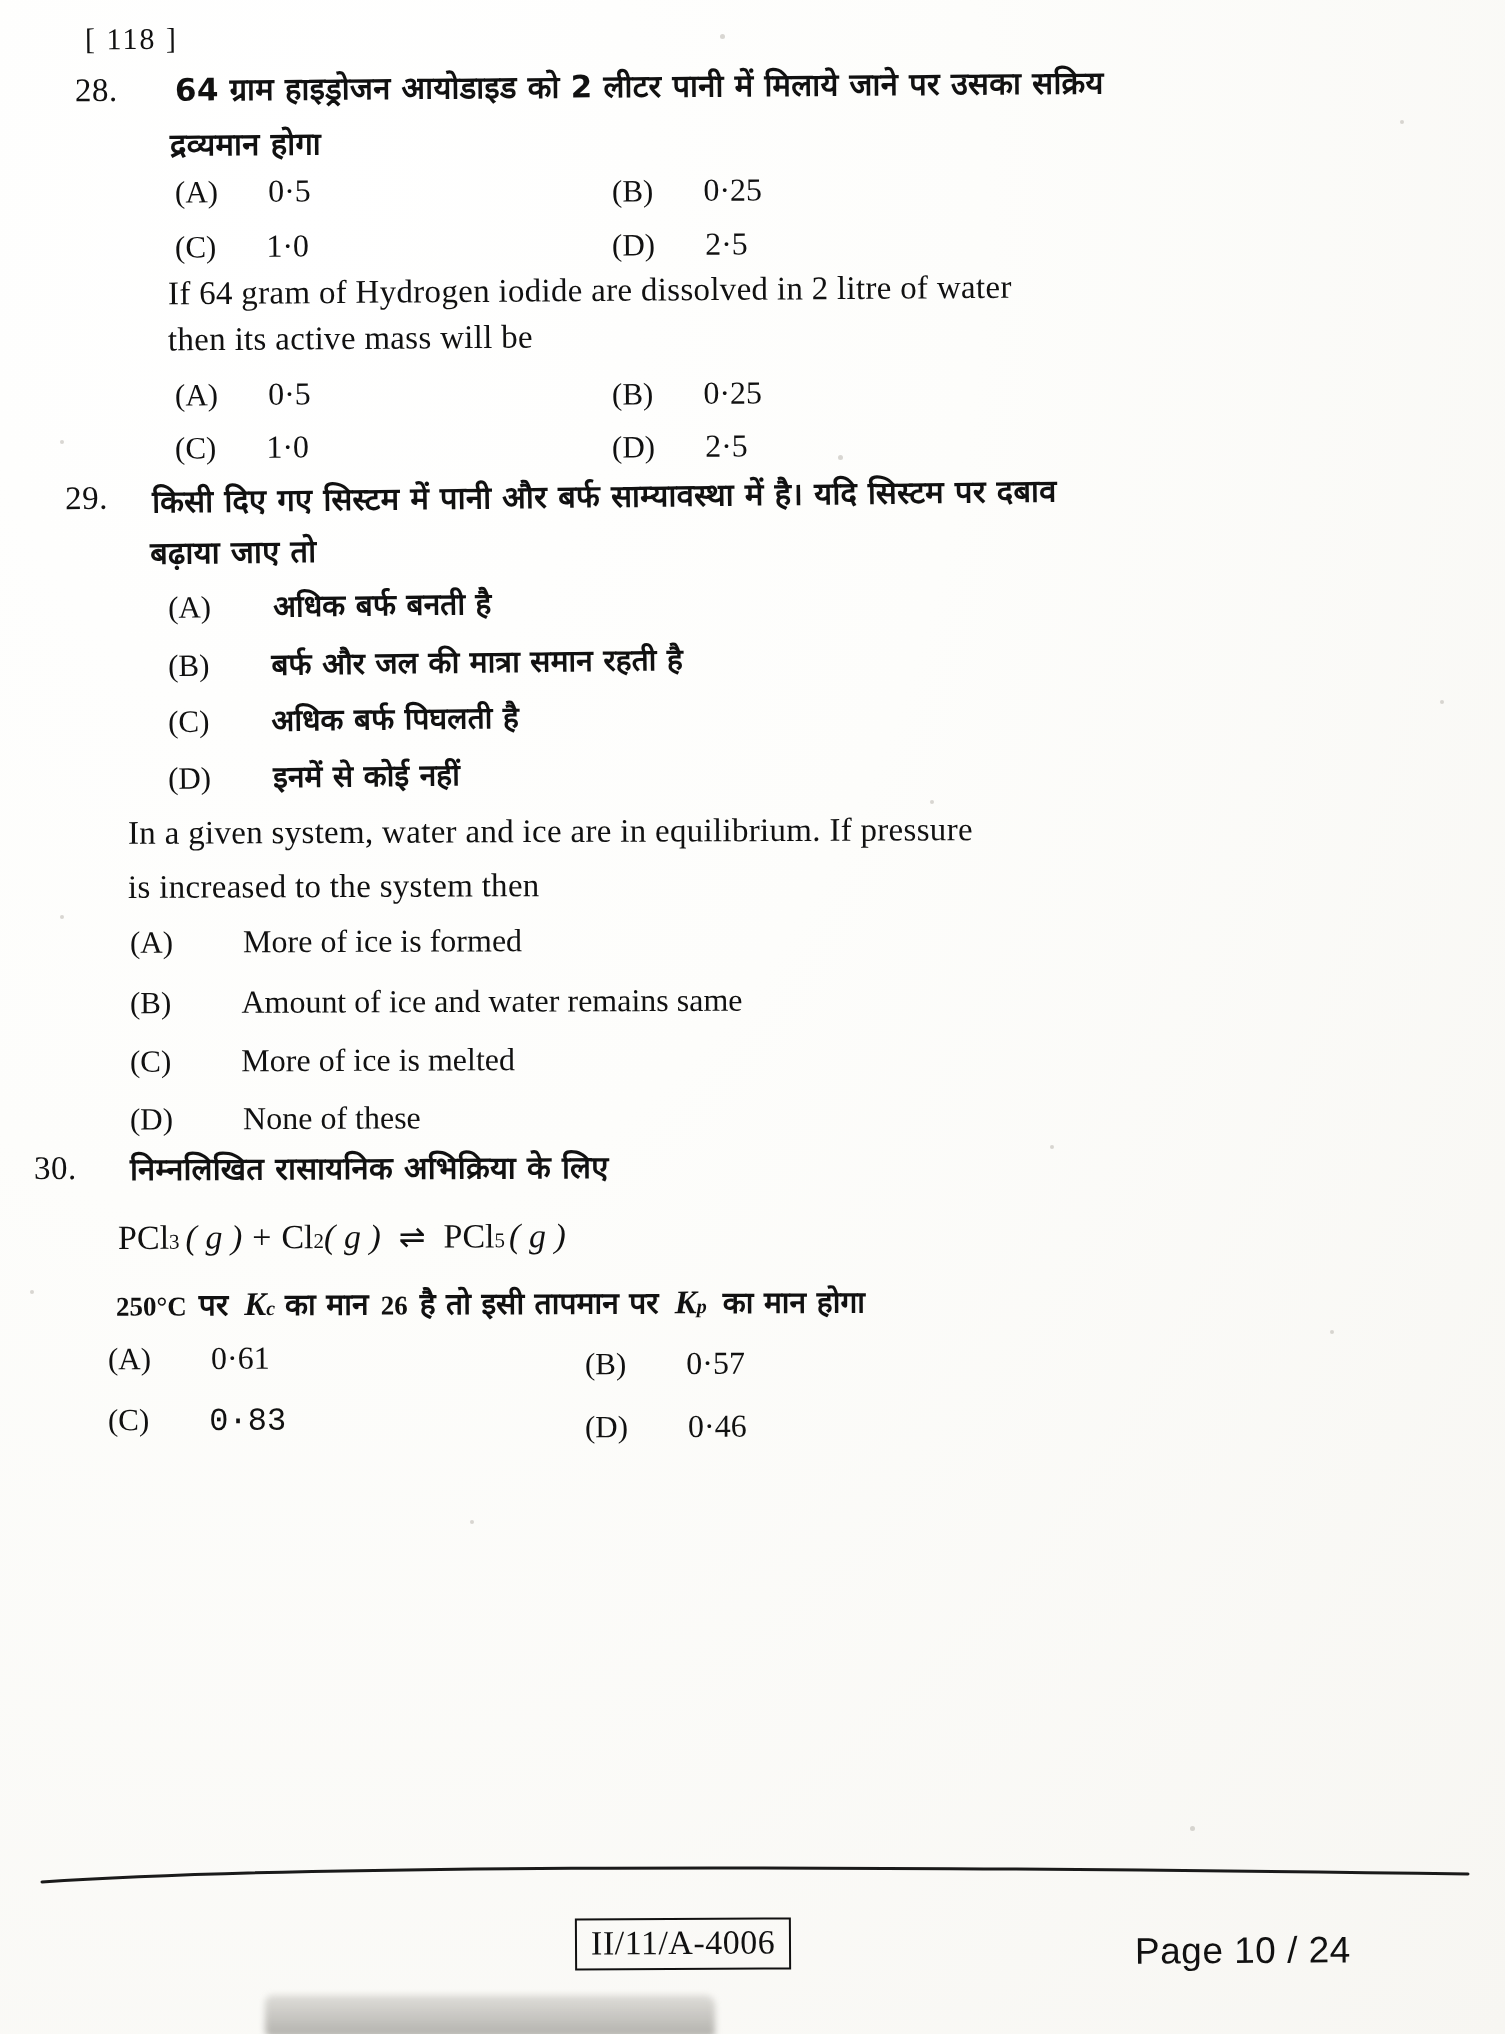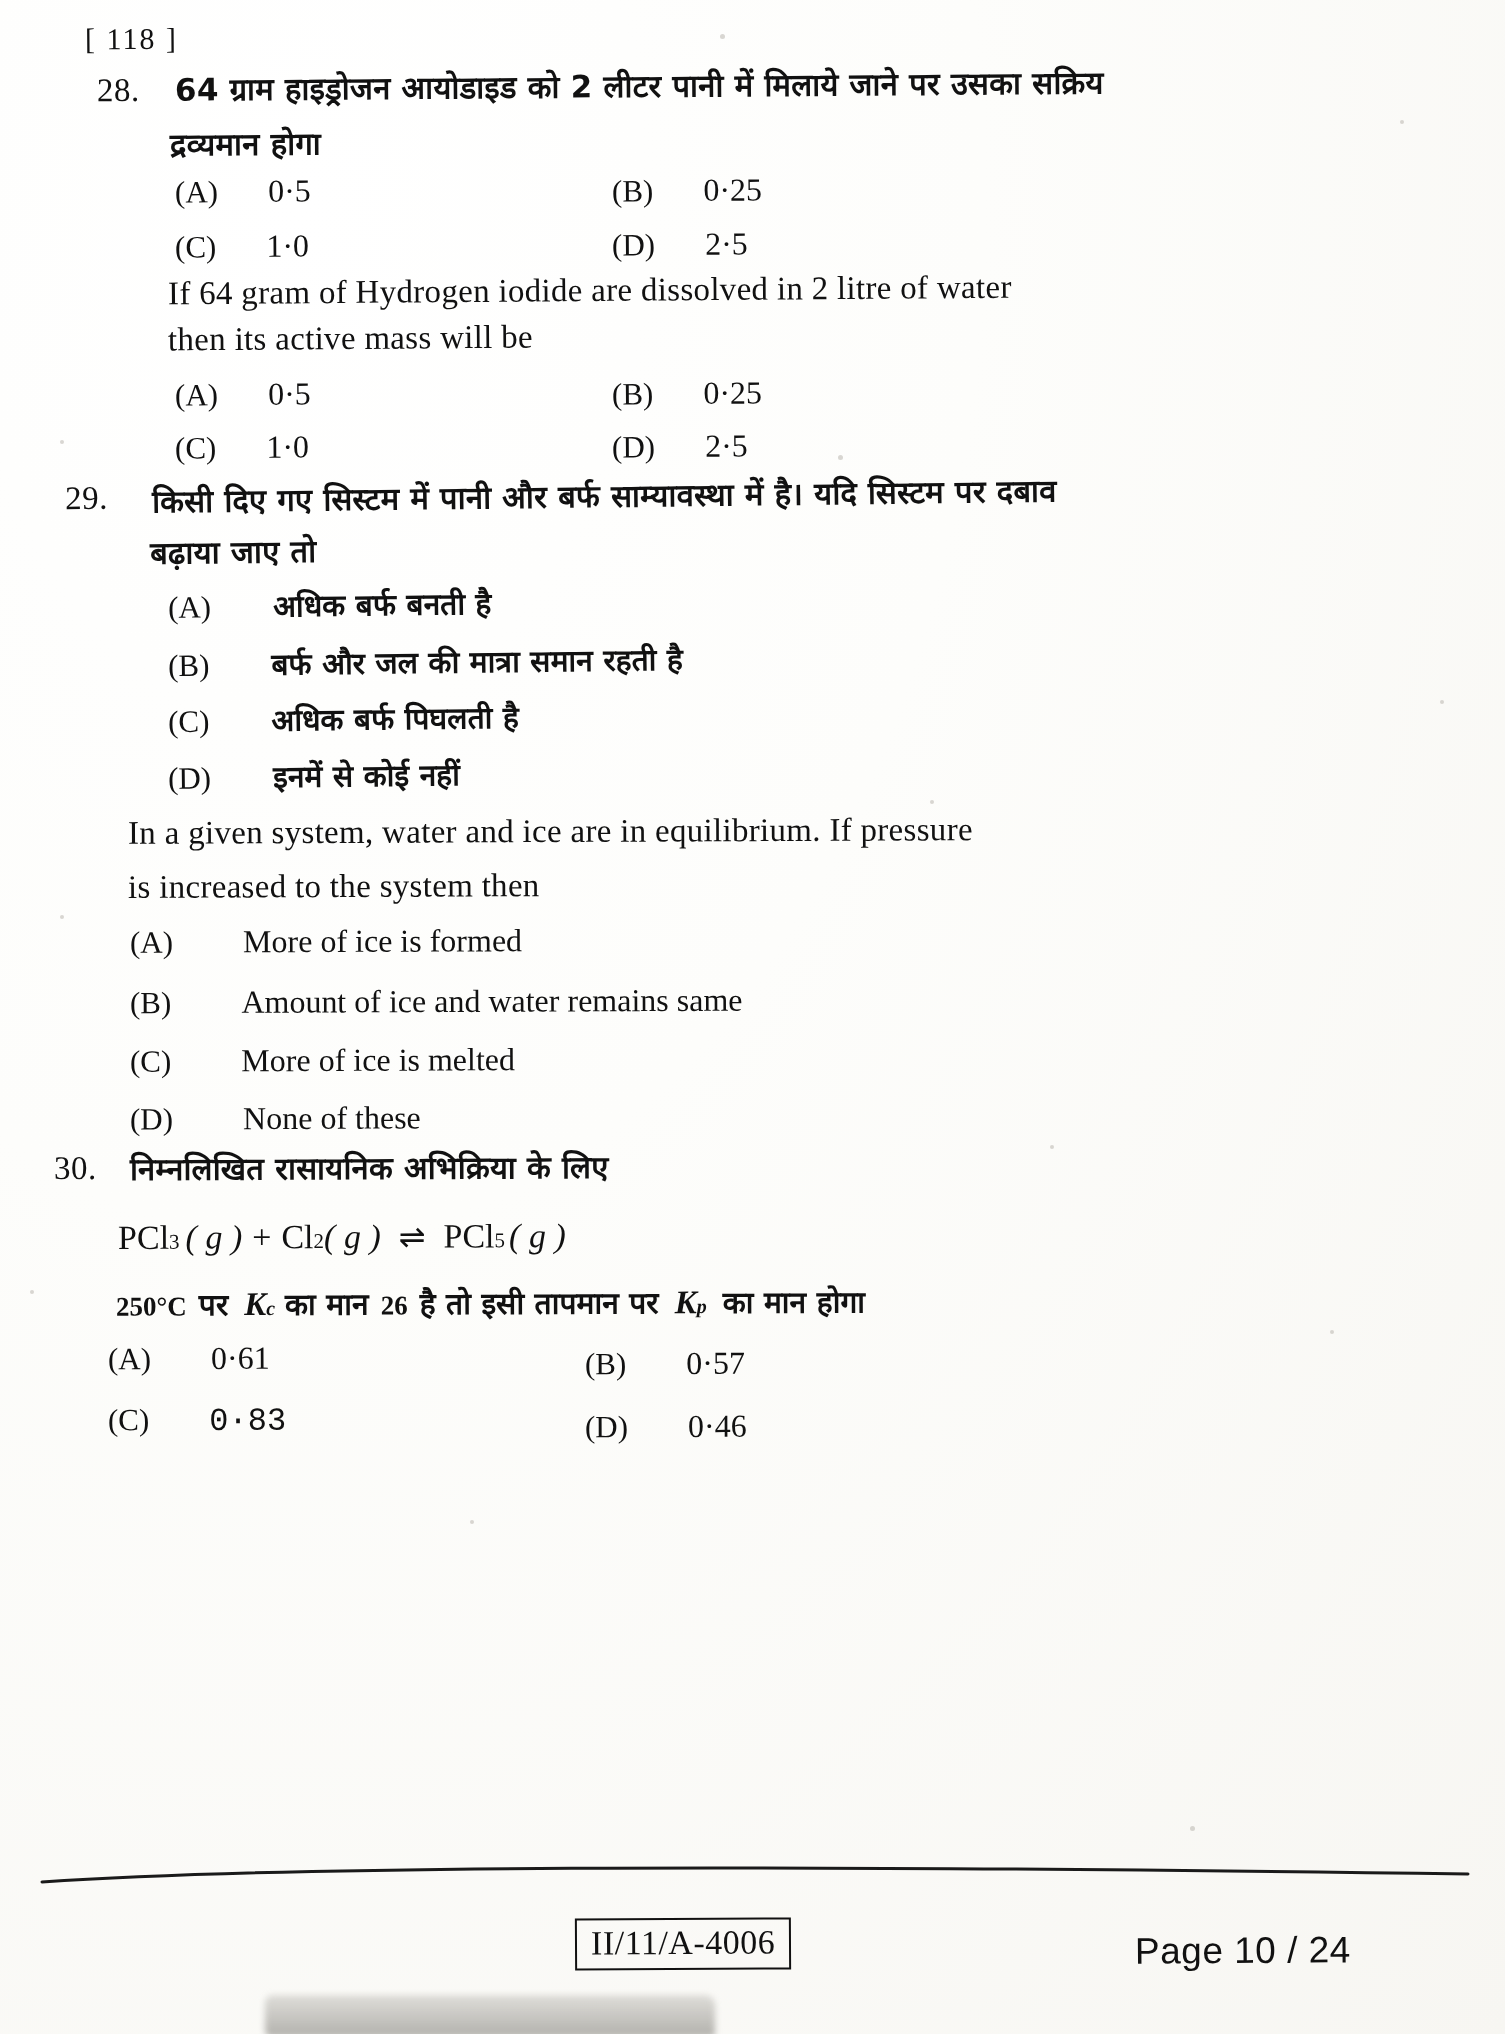--- a/index.html
+++ b/index.html
@@ -174,21 +174,21 @@
   <div class="speck" style="left:1190px;top:1826px;width:5px;height:5px;"></div>
   <div class="speck" style="left:30px;top:1290px;width:4px;height:4px;"></div>
 </div>
 
 <div class="content">
 
   <div class="row skewA" style="left:85px;top:22px;">
     <span class="bracket-page">[ 118 ]</span>
   </div>
 
-  <div class="row skewA" style="left:97px;top:72px;">
+  <div class="row skewA" style="left:75px;top:72px;">
     <span class="qnum">28.</span>
   </div>
   <div class="row skewA" style="left:175px;top:64px;">
     <span class="hi">64 ग्राम हाइड्रोजन आयोडाइड को 2 लीटर पानी में मिलाये जाने पर उसका सक्रिय</span>
   </div>
   <div class="row skewA" style="left:170px;top:122px;">
     <span class="hi">द्रव्यमान होगा</span>
   </div>
 
   <div class="row skewA" style="left:175px;top:173px;">
@@ -276,21 +276,21 @@
   </div>
   <div class="row skewC" style="left:130px;top:1042px;">
     <span class="opt-label">(C)</span>
     <span class="opt-en" style="margin-left:70px;">More of ice is melted</span>
   </div>
   <div class="row skewC" style="left:130px;top:1100px;">
     <span class="opt-label">(D)</span>
     <span class="opt-en" style="margin-left:70px;">None of these</span>
   </div>
 
-  <div class="row skewC" style="left:54px;top:1150px;text-align:right;">
+  <div class="row skewC" style="left:34px;top:1150px;text-align:right;">
     <span class="qnum">30.</span>
   </div>
   <div class="row skewC" style="left:130px;top:1146px;">
     <span class="hi">निम्नलिखित रासायनिक अभिक्रिया के लिए</span>
   </div>
 
   <div class="row skewC eq" style="left:118px;top:1218px;">
     <span>PCl</span>
       <sub>3</sub>
       <span class="ital" style="margin-left:6px;">( g )</span>

